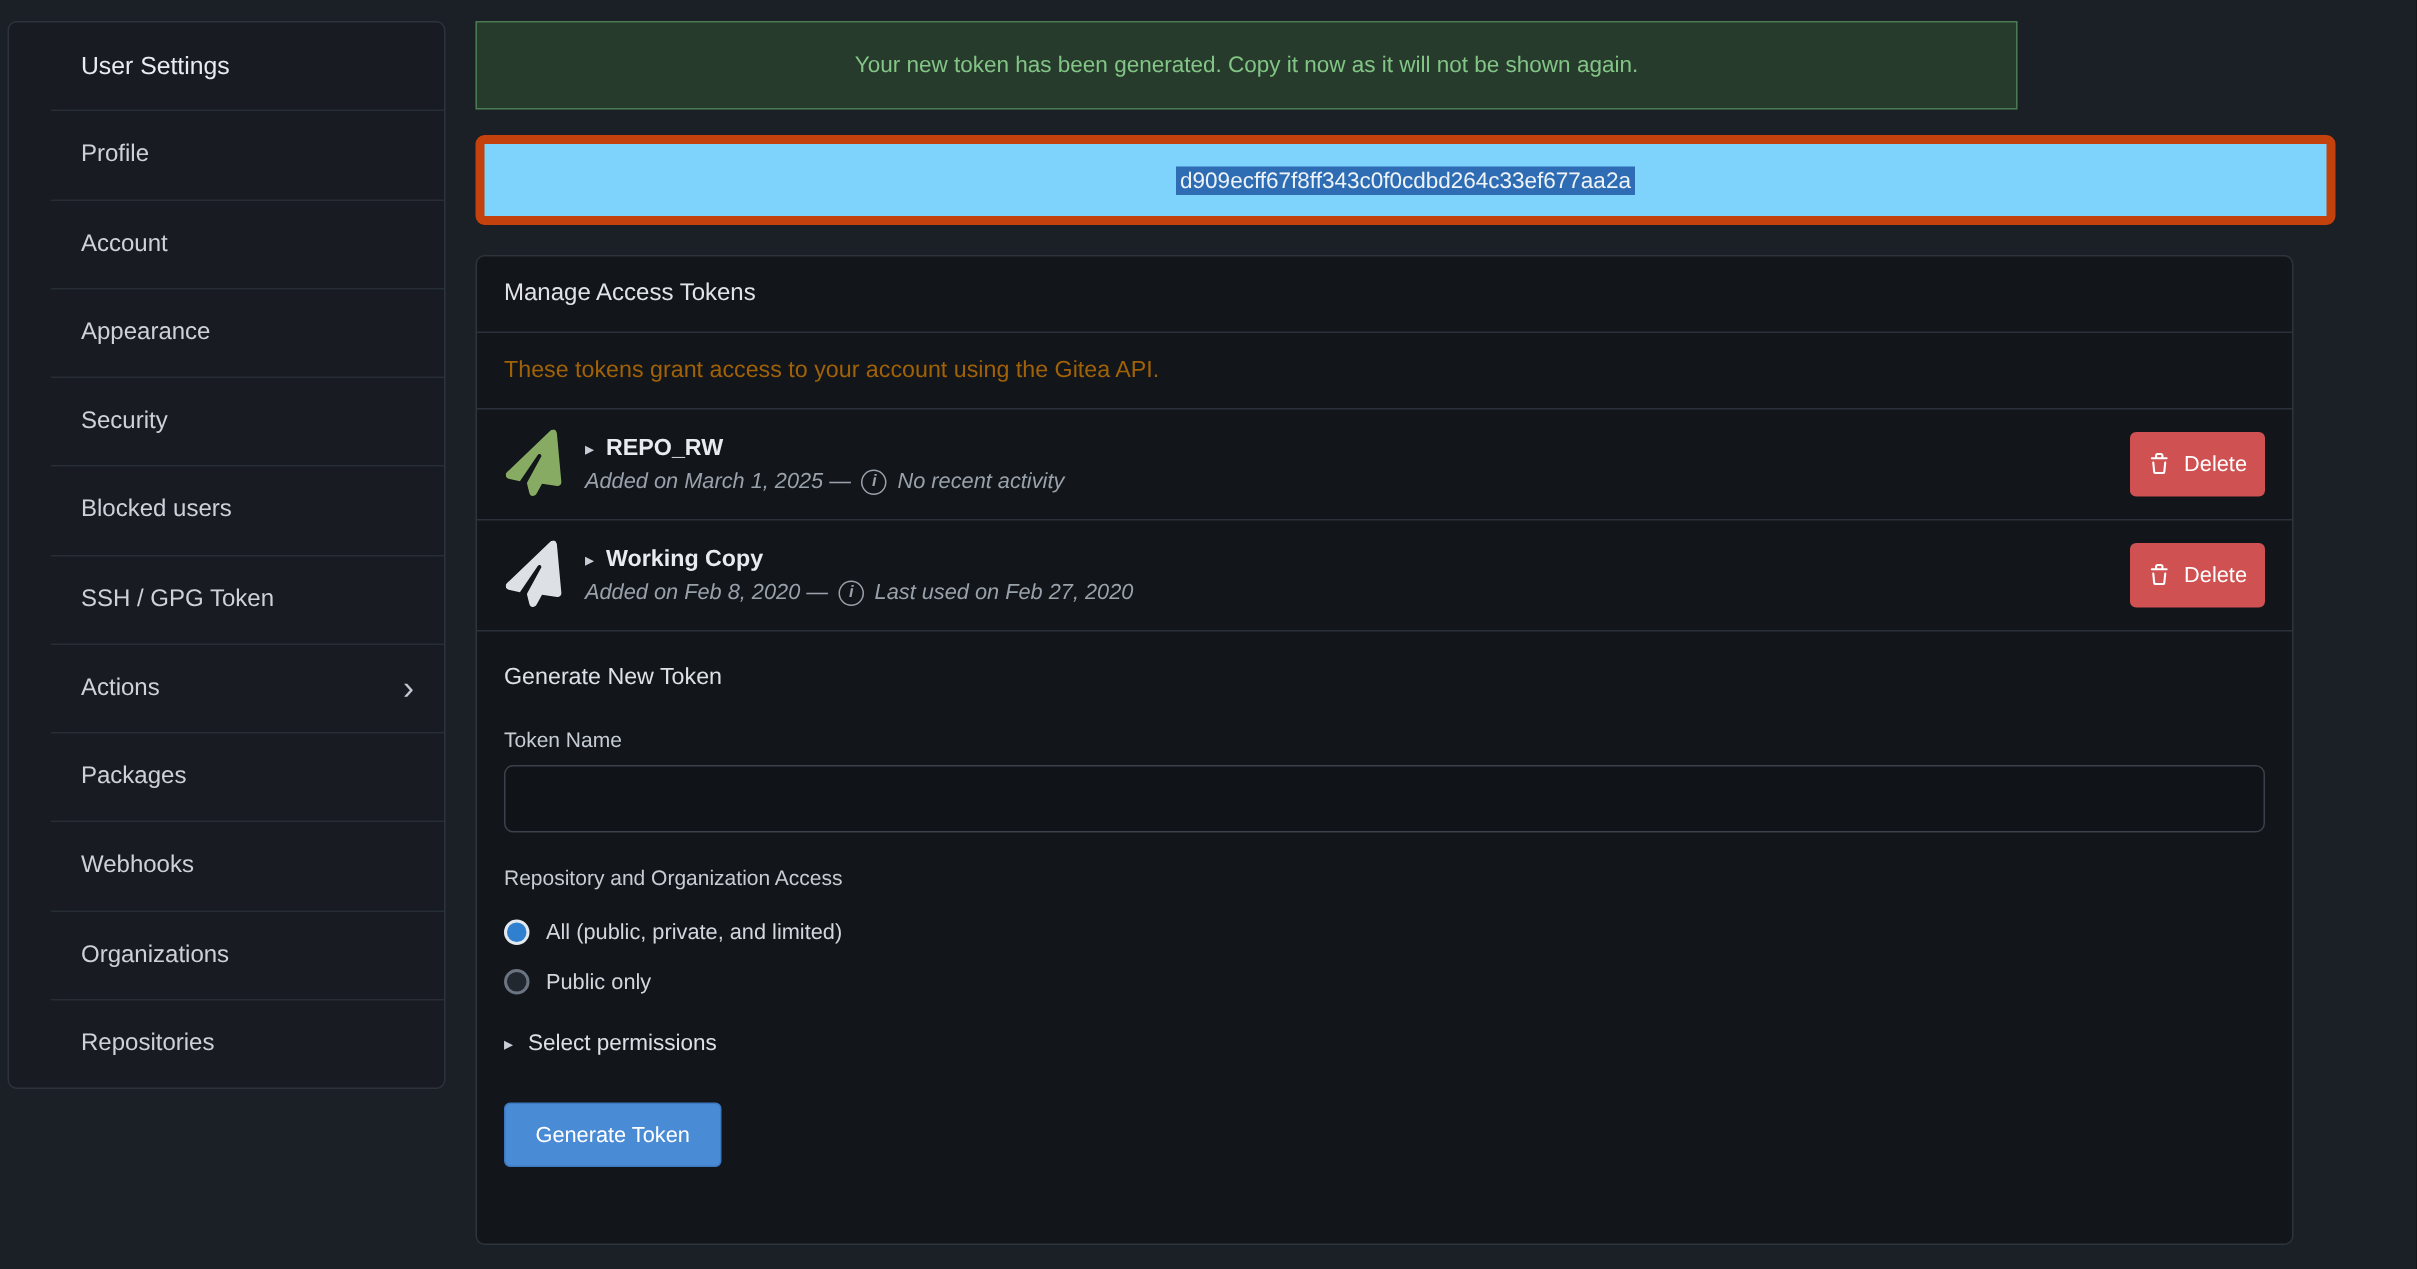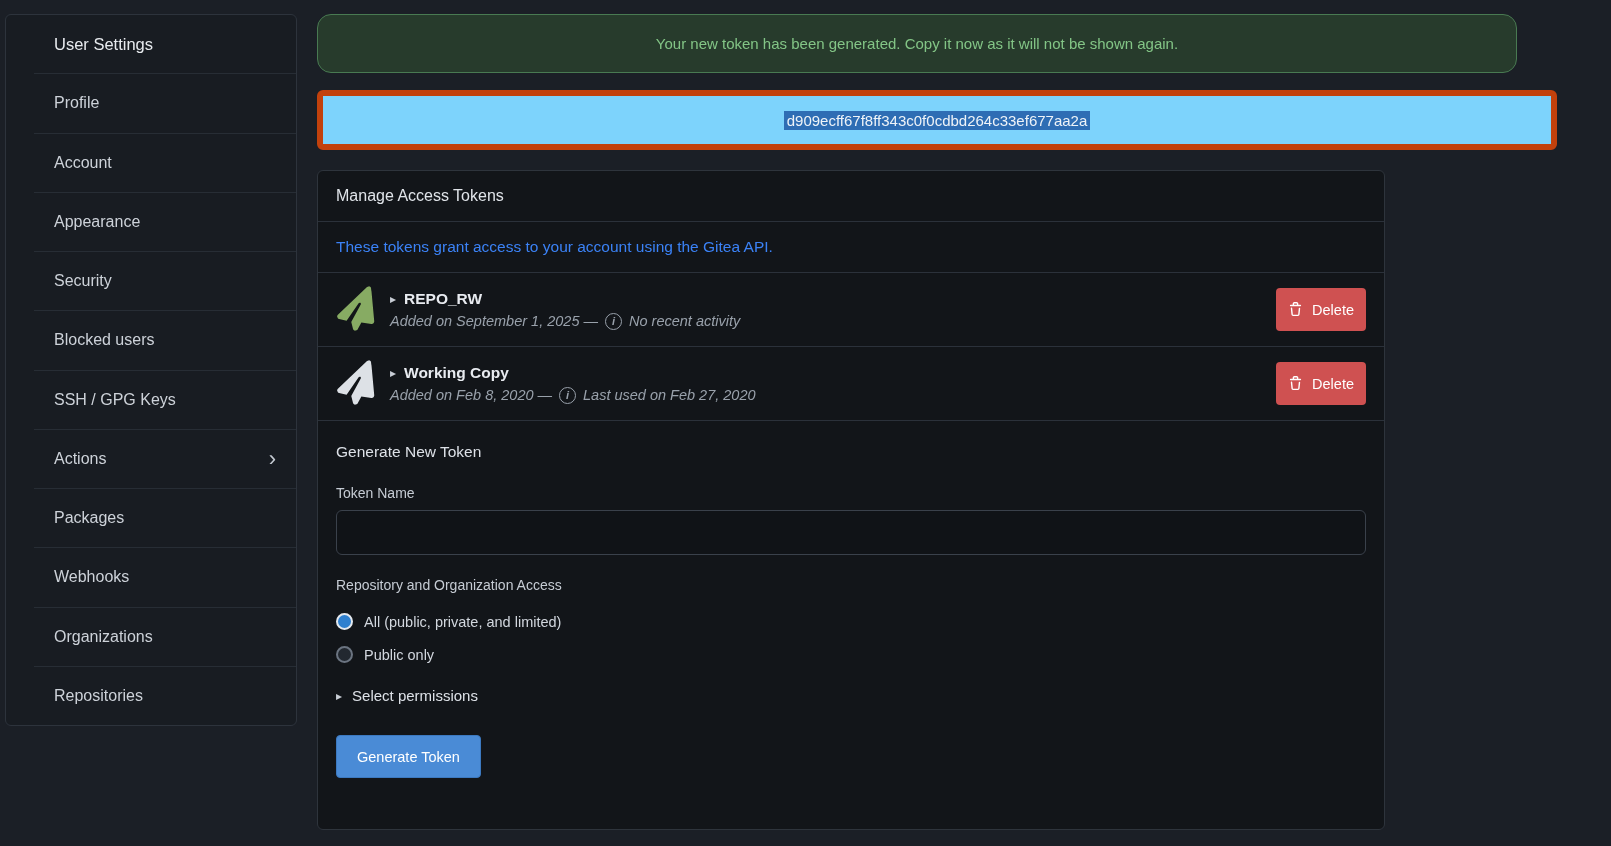--- a/index.html
+++ b/index.html
@@ -23,47 +23,47 @@
   }
   .side-item:last-child { border-bottom:none; }
   .side-item.title { color:#e8ebef; font-size:16.5px; cursor:default; }
   .side-item.active { background:#2b313a; color:#e4e8ed; }
   .side-chevron { font-size:22px; color:#c3c9d1; line-height:1; }
 
   
   .content { position:absolute; left:317px; top:0; width:1240px; }
 
   .alert-success {
-    position:absolute; left:0; top:14px; width:1200px; height:59px;
-    background:#273b2c; border:1px solid #497a52; border-radius:14px;
+    position:absolute; left:0; top:14px; width:1028px; height:59px;
+    background:#273b2c; border:1px solid #497a52; border-radius:0;
     display:flex; align-items:center; justify-content:center;
     color:#83c586; font-size:15px;
   }
 
   .token-box {
     position:absolute; left:0; top:90px; width:1240px; height:60px;
     background:#7dd3fc; border:6px solid #c2410c; border-radius:6px;
     display:flex; align-items:center; justify-content:center; font-size:15px;
   }
   .token-box .selected-text {
     background:#2e6db4; color:#eef3f8; padding:1px 3px;
   }
 
   .panel {
-    position:absolute; left:0; top:170px; width:1068px; height:660px;
+    position:absolute; left:0; top:170px; width:1212px; height:660px;
     background:#121519; border:1px solid #2e343c; border-radius:6px;
     display:flex; flex-direction:column; overflow:hidden;
   }
   .panel-header {
     padding:16px 18px; border-bottom:1px solid #2b313a;
     font-size:16px; color:#e0e4e9;
   }
   .panel-desc {
     padding:16px 18px; border-bottom:1px solid #2b313a;
-    font-size:15.5px; color:#3b82f6;
+    font-size:15.5px; color:#a16207;
   }
 
   .token-row {
     display:flex; align-items:center; padding:0 18px;
     border-bottom:1px solid #2b313a; height:74px;
   }
   .plane-icon { width:40px; height:40px; margin-right:14px; transform:rotate(-14deg); flex:none; }
   .token-info { flex:1; min-width:0; }
   .token-title { display:flex; align-items:center; gap:8px; }
   .tri { font-size:12px; color:#c9ced6; line-height:1; }
@@ -126,21 +126,21 @@
     <div class="side-item">
       <span>Appearance</span>
     </div>
     <div class="side-item">
       <span>Security</span>
     </div>
     <div class="side-item">
       <span>Blocked users</span>
     </div>
     <div class="side-item">
-      <span>SSH / GPG Keys</span>
+      <span>SSH / GPG Token</span>
     </div>
     <div class="side-item">
       <span>Actions</span>
       <span class="side-chevron">›</span>
     </div>
     <div class="side-item">
       <span>Packages</span>
     </div>
     <div class="side-item">
       <span>Webhooks</span>
@@ -174,21 +174,21 @@
       <div class="token-row">
         <svg class="plane-icon" viewBox="0 0 512 512">
           <path d="M498.1 5.6c10.1 7 15.4 19.1 13.5 31.2l-64 416c-1.5 9.7-7.4 18.2-16 23s-18.9 5.4-28 1.6L284 427.7l-68.5 74.1c-8.9 9.7-22.9 12.9-35.2 8.1S160 493.2 160 480l0-83.6c0-4 1.5-7.8 4.2-10.8L331.8 202.8c5.8-6.3 5.6-16-.4-22s-15.7-6.4-22-.7L106 360.8 17.7 316.6C7.1 311.3 .3 300.7 0 288.9s5.9-22.8 16.1-28.7l448-256c10.7-6.1 23.9-5.5 34 1.4z" fill="#87ab63"></path>
         </svg>
         <div class="token-info">
           <div class="token-title">
             <span class="tri">▸</span>
             <span class="token-name">REPO_RW</span>
           </div>
           <div class="token-meta">
-            <span>Added on September 1, 2025 —</span>
+            <span>Added on March 1, 2025 —</span>
             <span class="info-circle">i</span>
             <span>No recent activity</span>
           </div>
         </div>
         <button class="delete-btn">
           <svg class="trash-icon" viewBox="0 0 16 16">
             <path d="M11 1.75V3h2.25a.75.75 0 0 1 0 1.5H2.75a.75.75 0 0 1 0-1.5H5V1.75C5 .784 5.784 0 6.75 0h2.5C10.216 0 11 .784 11 1.75ZM4.496 6.675l.66 6.6a.25.25 0 0 0 .249.225h5.19a.25.25 0 0 0 .249-.225l.66-6.6a.75.75 0 0 1 1.492.149l-.66 6.6A1.748 1.748 0 0 1 10.595 15h-5.19a1.75 1.75 0 0 1-1.741-1.575l-.66-6.6a.75.75 0 1 1 1.492-.15ZM6.5 1.75V3h3V1.75a.25.25 0 0 0-.25-.25h-2.5a.25.25 0 0 0-.25.25Z"></path>
           </svg>
           <span>Delete</span>
         </button>

